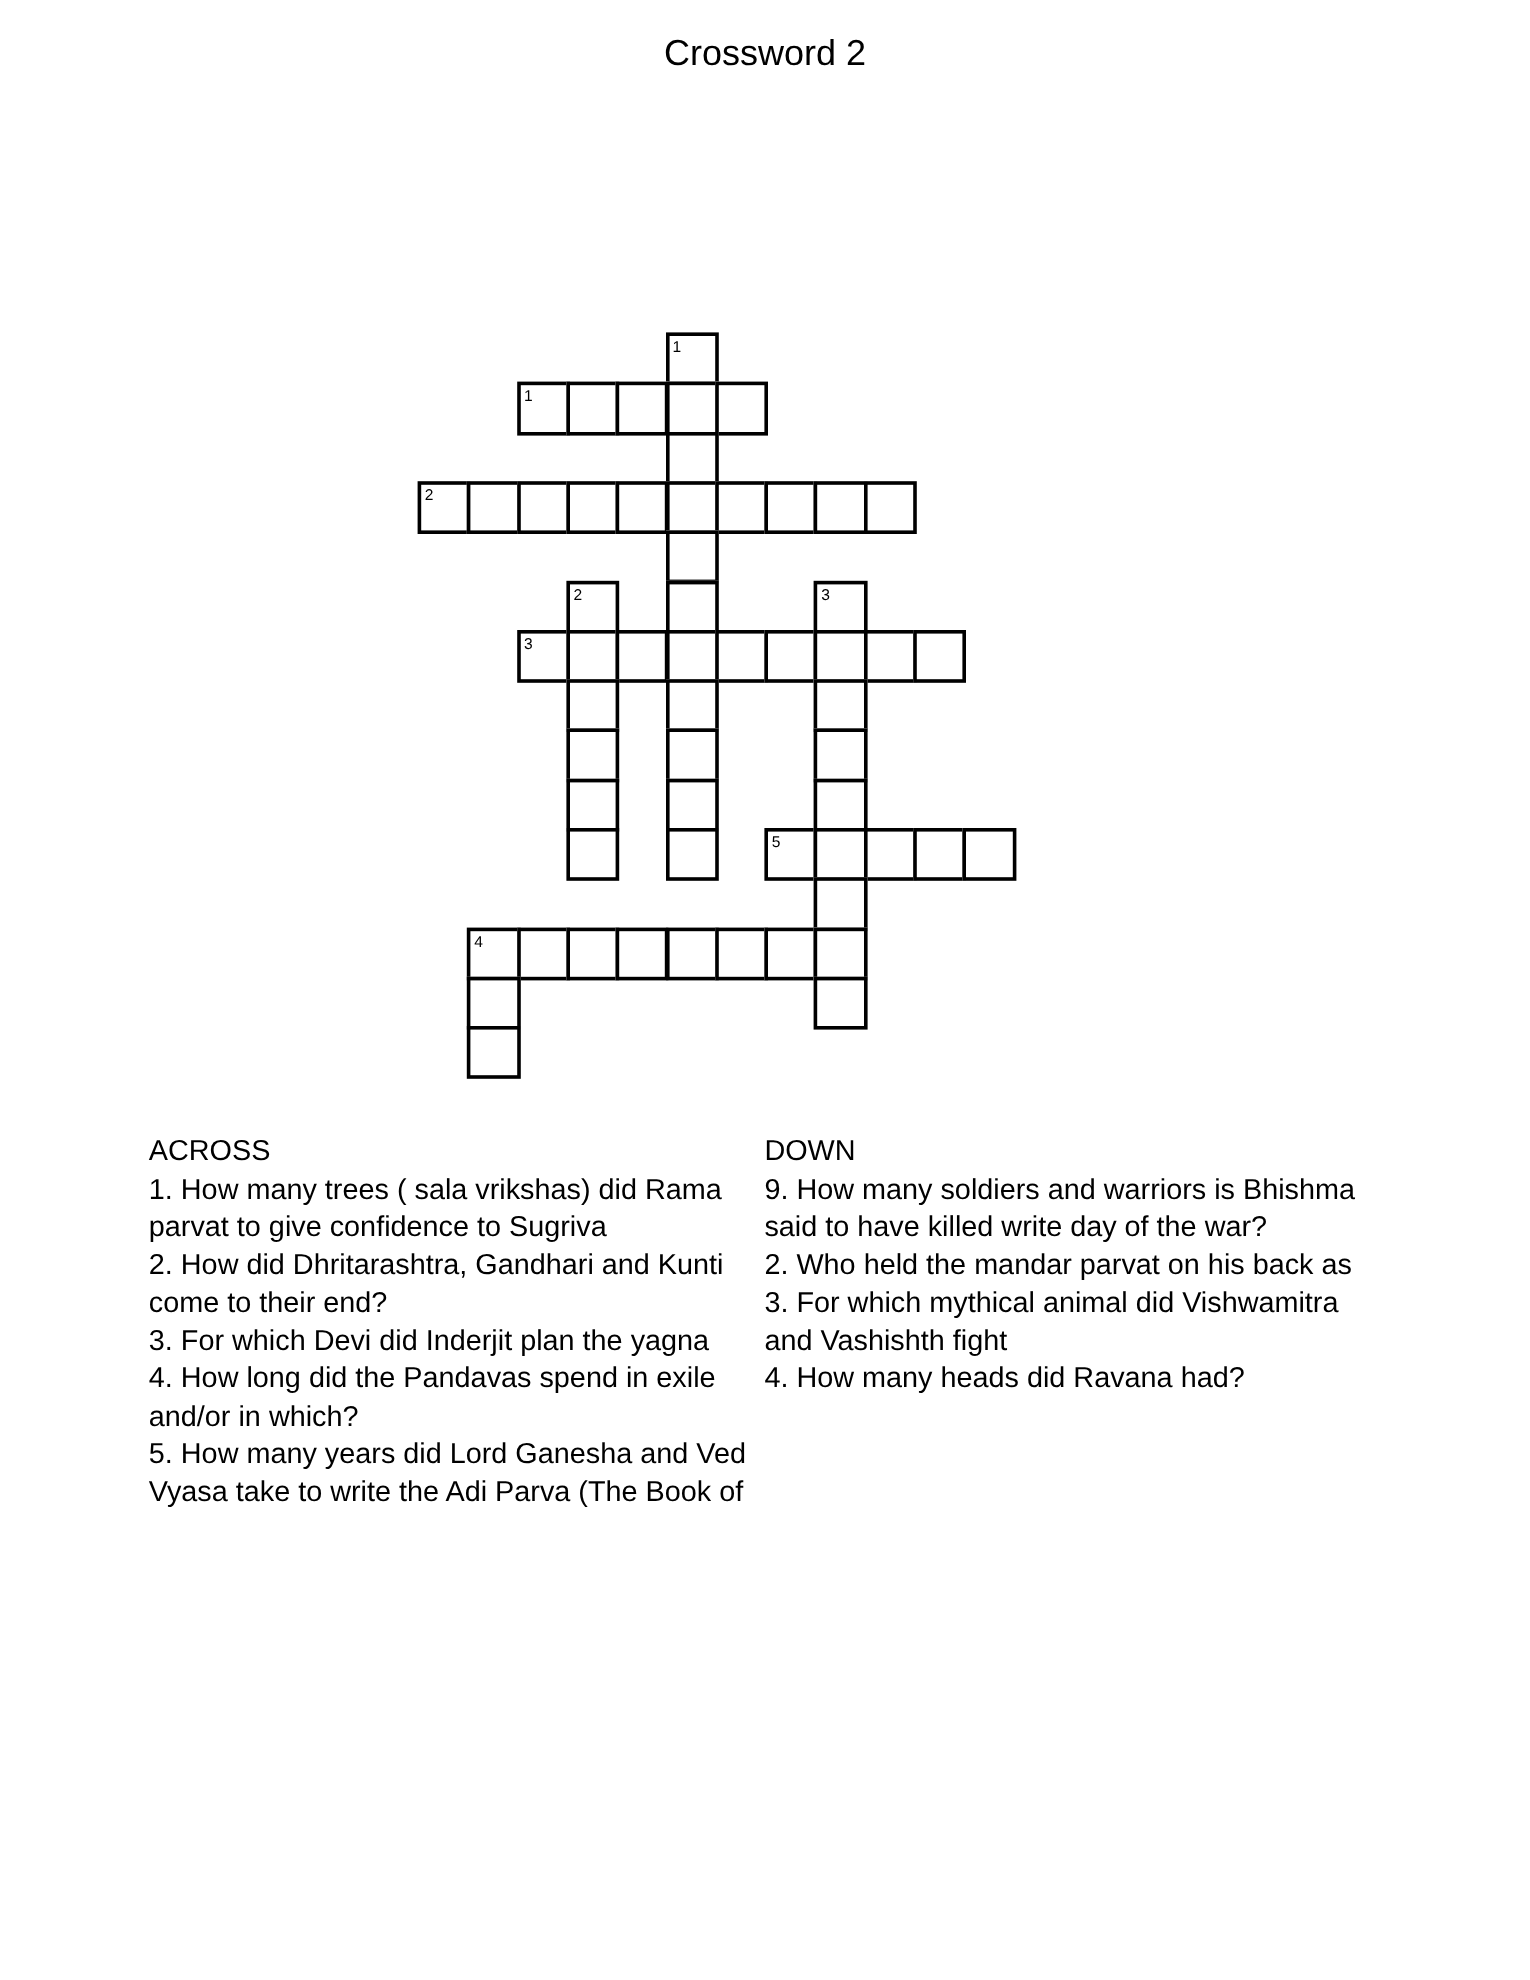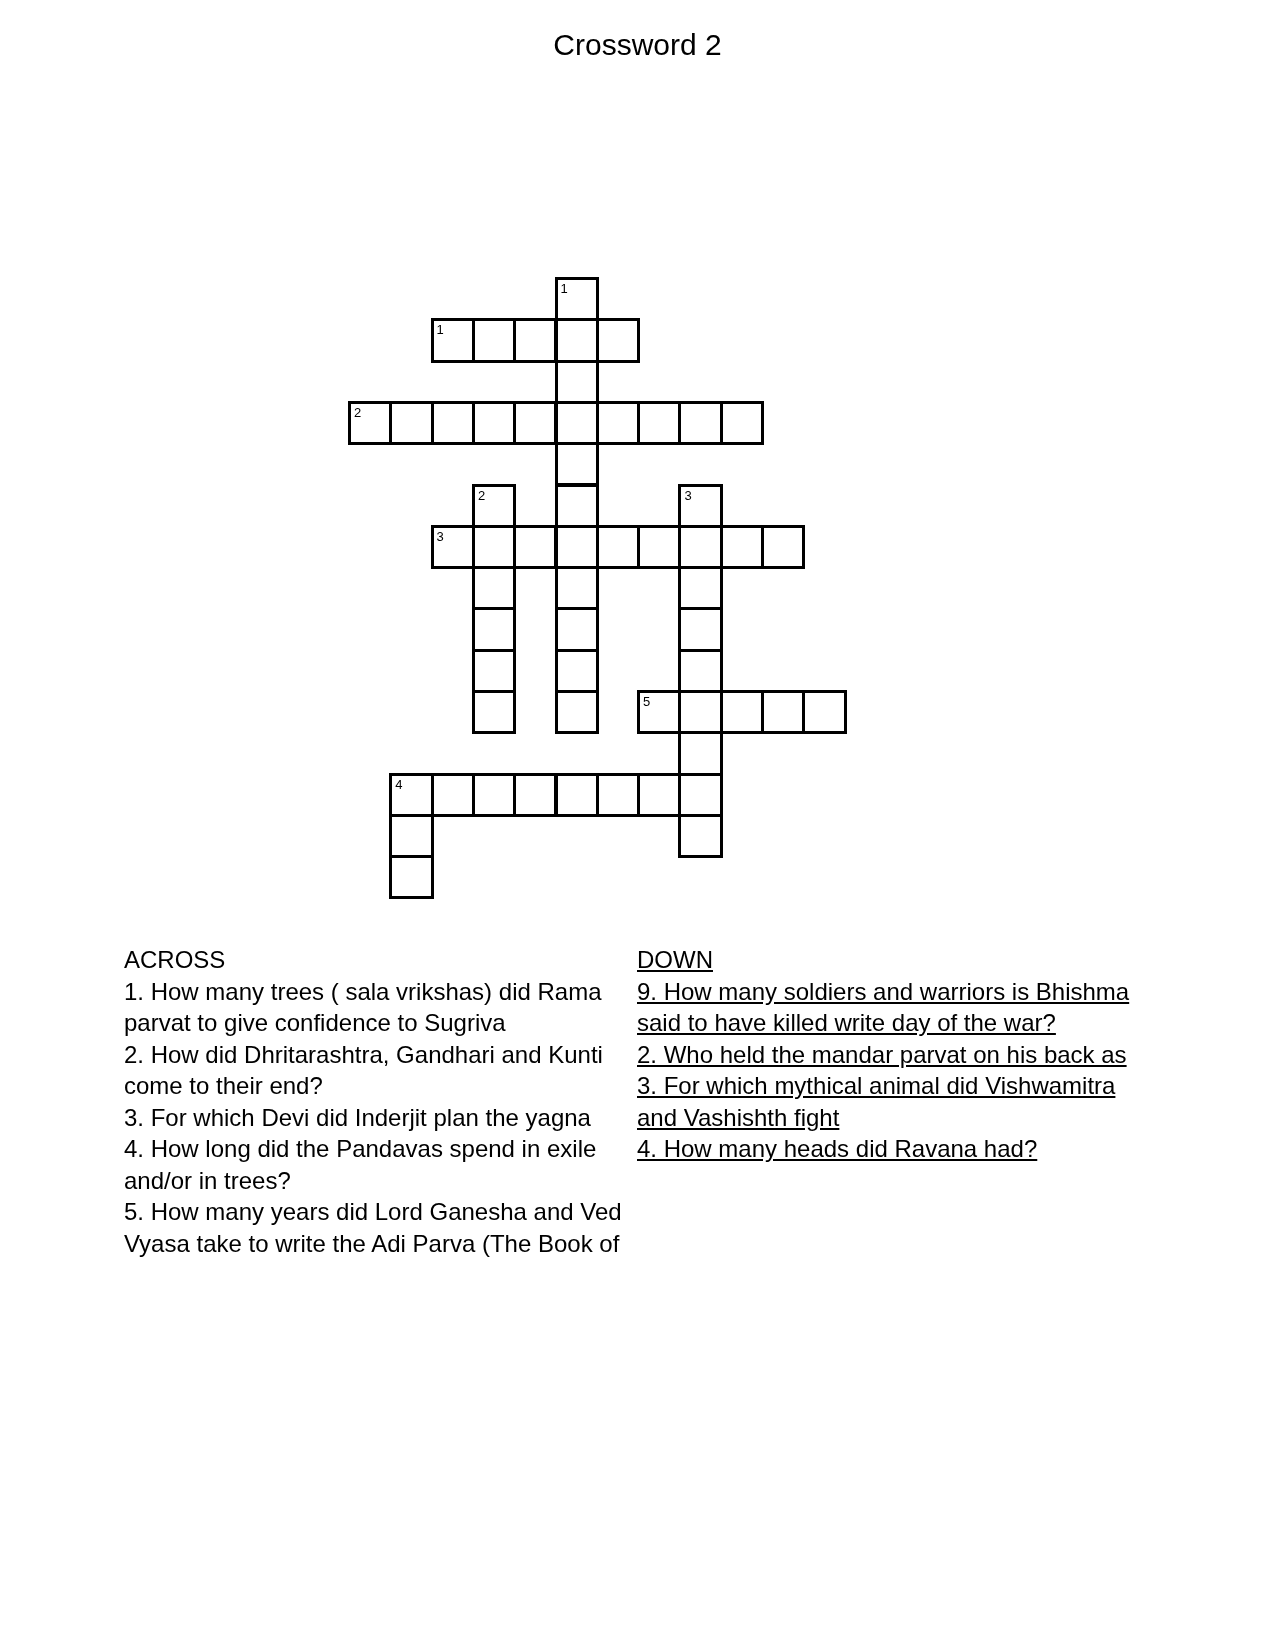--- a/index.html
+++ b/index.html
@@ -35,21 +35,21 @@
     z-index: 2;
   }
   .clues-col {
     position: absolute;
     top: 944px;
     font-size: 24px;
     line-height: 31.5px;
     white-space: nowrap;
   }
   #across-col { left: 85px; margin-left: 39px; }
-  #down-col  { left: 637px; text-decoration: underline; }
+  #down-col  { left: 637px; }
   .clue-header { }
   .clue-line { }
 </style>
 </head>
 <body>
 
 <h1 class="page-title">Crossword 2</h1>
 
 <div id="grid" style="left: 348px; top: 277px;">
     <div class="cell" style="left: 206.5px; top: 0px; width: 44.3px; height: 44.3px; border-color: rgb(0, 0, 0); background: rgb(255, 255, 255);"></div>
@@ -121,21 +121,21 @@
   </div>
 
 <div class="clues-col" id="across-col">
   <div class="clue-header">ACROSS</div>
 <div class="clue-line">1. How many trees ( sala vrikshas) did Rama</div>
     <div class="clue-line">parvat to give confidence to Sugriva</div>
     <div class="clue-line">2. How did Dhritarashtra, Gandhari and Kunti</div>
     <div class="clue-line">come to their end?</div>
     <div class="clue-line">3. For which Devi did Inderjit plan the yagna</div>
     <div class="clue-line">4. How long did the Pandavas spend in exile</div>
-    <div class="clue-line">and/or in trees?</div>
+    <div class="clue-line">and/or in which?</div>
     <div class="clue-line">5. How many years did Lord Ganesha and Ved</div>
     <div class="clue-line">Vyasa take to write the Adi Parva (The Book of</div>
   </div>
 
 <div class="clues-col" id="down-col">
   <div class="clue-header">DOWN</div>
 <div class="clue-line">9. How many soldiers and warriors is Bhishma</div>
     <div class="clue-line">said to have killed write day of the war?</div>
     <div class="clue-line">2. Who held the mandar parvat on his back as</div>
     <div class="clue-line">3. For which mythical animal did Vishwamitra</div>

